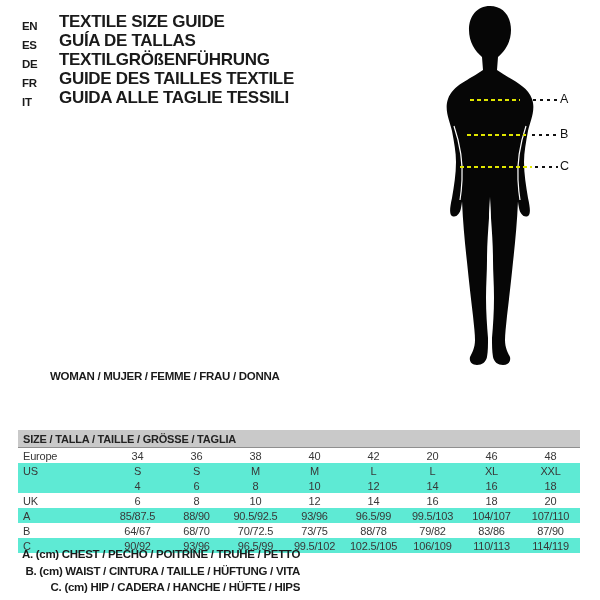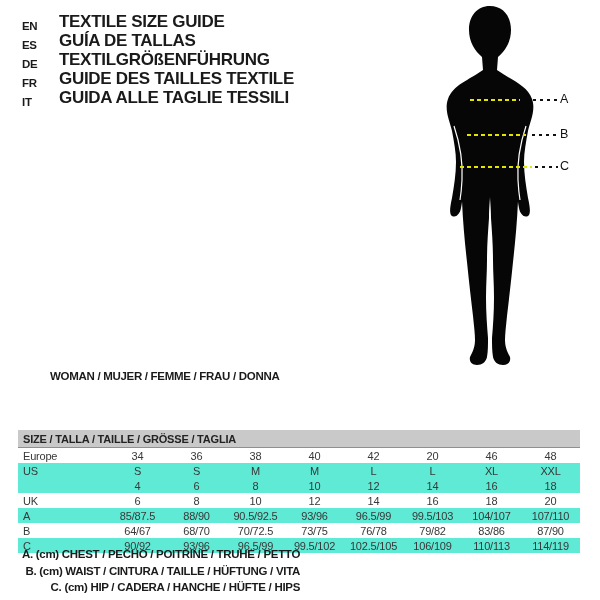--- a/index.html
+++ b/index.html
@@ -191,21 +191,21 @@
       <td>99.5/103</td>
       <td>104/107</td>
       <td>107/110</td>
     </tr>
     <tr>
       <td class="lbl">B</td>
       <td>64/67</td>
       <td>68/70</td>
       <td>70/72.5</td>
       <td>73/75</td>
-      <td>76/78</td>
+      <td>88/78</td>
       <td>79/82</td>
       <td>83/86</td>
       <td>87/90</td>
     </tr>
     <tr class="shaded">
       <td class="lbl">C</td>
       <td>90/92</td>
       <td>93/96</td>
       <td>96.5/99</td>
       <td>99.5/102</td>

